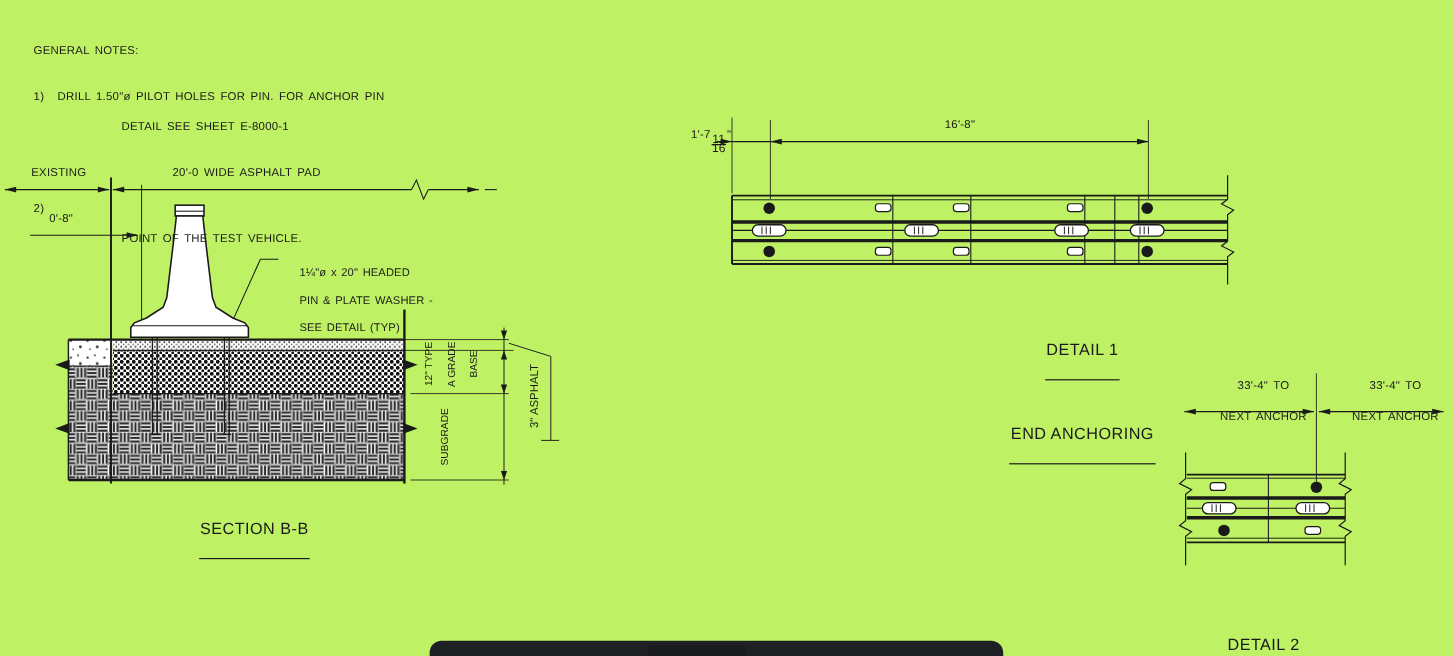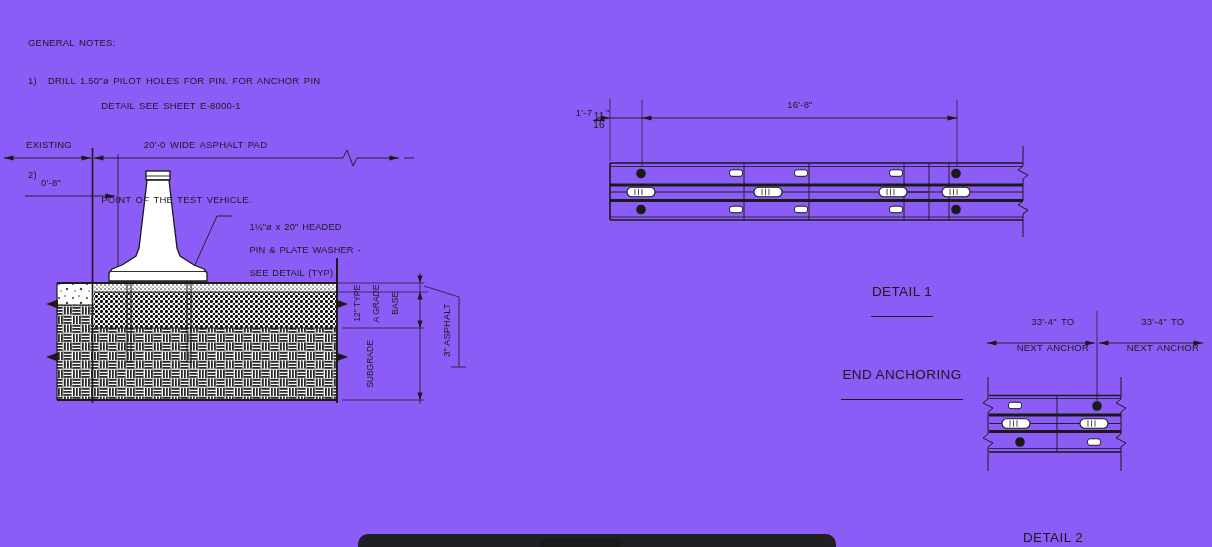--- a/index.html
+++ b/index.html
@@ -1,16 +1,16 @@
 <!DOCTYPE html>
 <html><head>
 <meta charset="utf-8">
 <style>
   html,body{margin:0;padding:0;background:#ffffff;}
-  .canvas{position:relative;width:1212px;height:547px;background:#8b5cf6;overflow:hidden;
+  .canvas{position:relative;width:1212px;height:547px;background:#bef264;overflow:hidden;
           font-family:"Liberation Sans",sans-serif;color:#1a1a1a;}
   .canvas svg{position:absolute;left:0;top:0;}
   .lbl{position:absolute;white-space:pre;color:#1a1a1a;}
   .cad{font-size:9.5px;letter-spacing:.2px;word-spacing:1.6px;line-height:12.5px;}
   .sm{font-size:9.3px;letter-spacing:.1px;word-spacing:1.2px;line-height:11.5px;}
   .ctr{text-align:center;}
   .rot{transform:translate(-50%,-50%) rotate(-90deg);transform-origin:center;text-align:center;}
   .title{font-size:13.5px;letter-spacing:.4px;line-height:15px;}
   .u{border-bottom:1.4px solid #1a1a1a;display:inline-block;padding:0 1px 17px 1px;}
   .frac{display:inline-flex;flex-direction:column;align-items:center;font-size:10px;
@@ -240,29 +240,32 @@
   </div>
 
   <div class="lbl rot" style="left:376px;top:308px;font-size:8.5px;line-height:9.5px;">
     <span>12" TYPE</span><br>
     <span>A GRADE</span><br>
     <span>BASE</span>
   </div>
   <div class="lbl rot" style="left:370px;top:364px;font-size:8.5px;">SUBGRADE</div>
   <div class="lbl rot" style="left:446px;top:330px;font-size:9.5px;">3" ASPHALT</div>
 
+  <div class="lbl title" style="left:149px;top:418px;">
+    <span class="u">SECTION B-B</span>
+  </div>
 
   <div class="lbl cad" style="left:558px;top:94px;">
     <span>1'-7</span><span class="frac"><span class="fn">11</span><span>16</span></span><span>"</span>
   </div>
   <div class="lbl cad ctr" style="left:765px;top:99px;width:70px;">16'-8"</div>
 
   <div class="lbl ctr" style="left:827px;top:248px;width:150px;">
     <div class="title"><span class="u">DETAIL 1</span></div>
-    <div class="title" style="margin-top:14px;"><span class="u">END ANCHORING</span></div>
+    <div class="title" style="margin-top:1px;"><span class="u">END ANCHORING</span></div>
   </div>
 
   <div class="lbl cad ctr" style="left:994px;top:302px;width:100px;line-height:13px;">
     <span>33'-4" TO</span><br>
     <span>NEXT ANCHOR</span>
   </div>
   <div class="lbl cad ctr" style="left:1104px;top:302px;width:100px;line-height:13px;">
     <span>33'-4" TO</span><br>
     <span>NEXT ANCHOR</span>
   </div>

